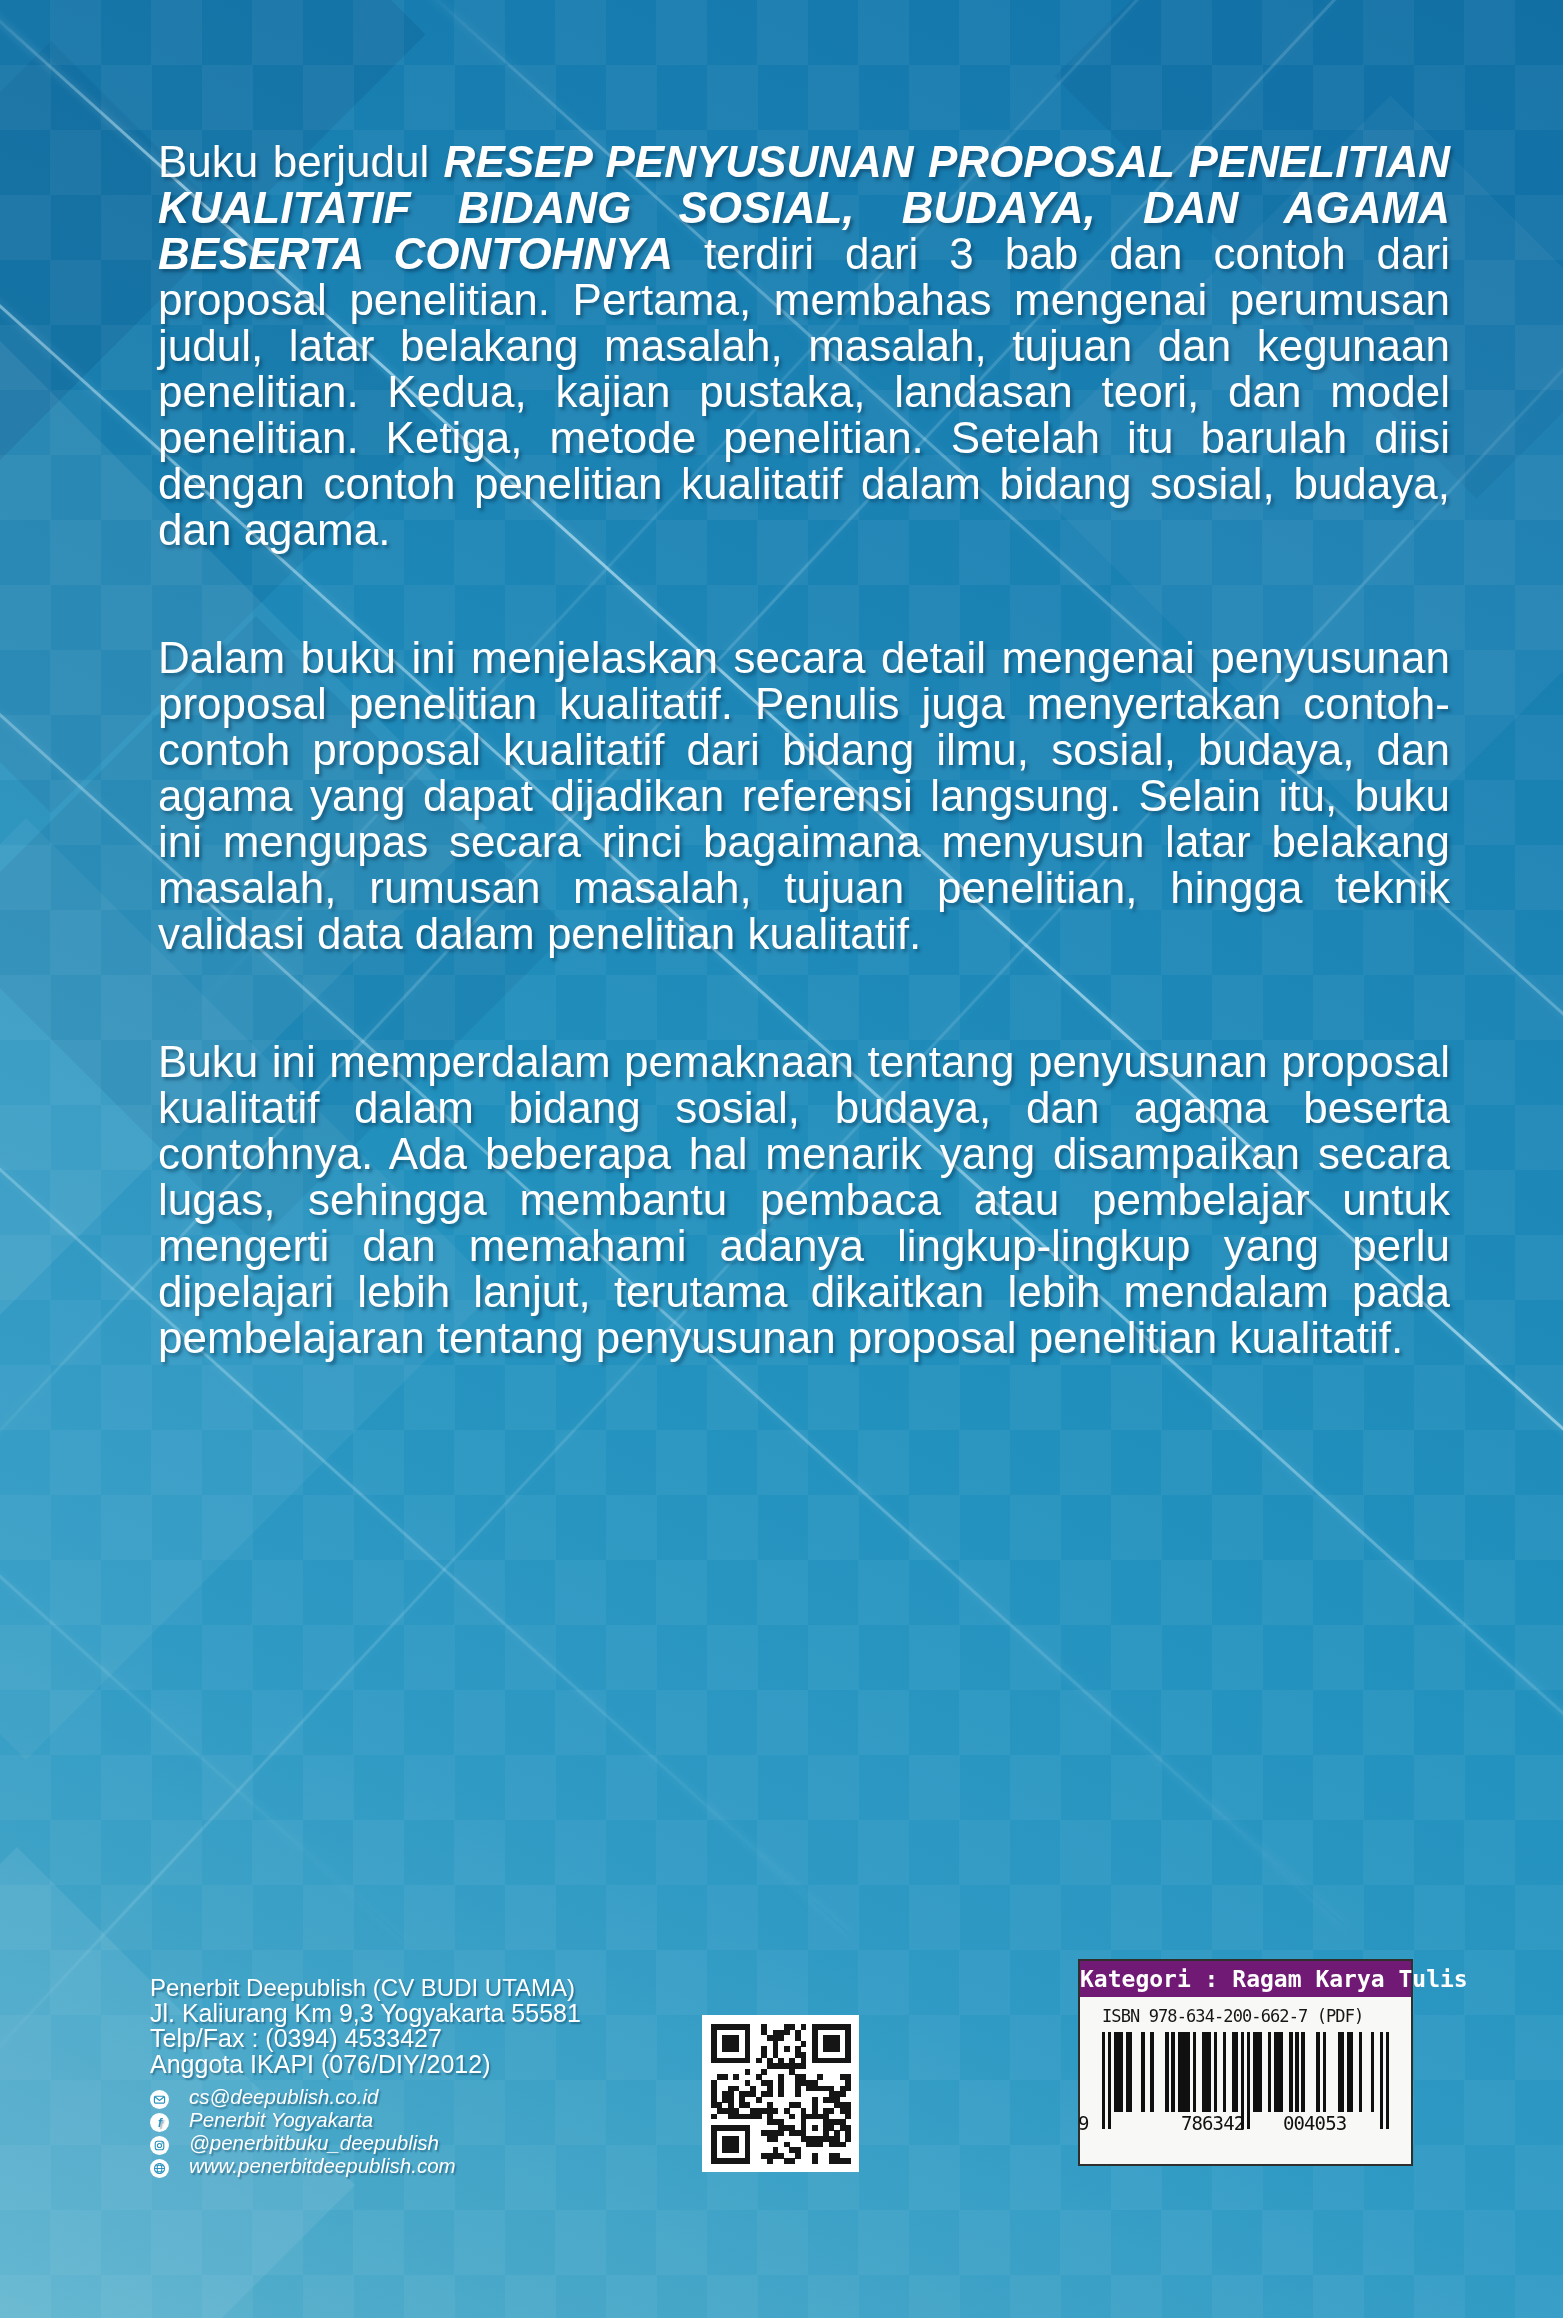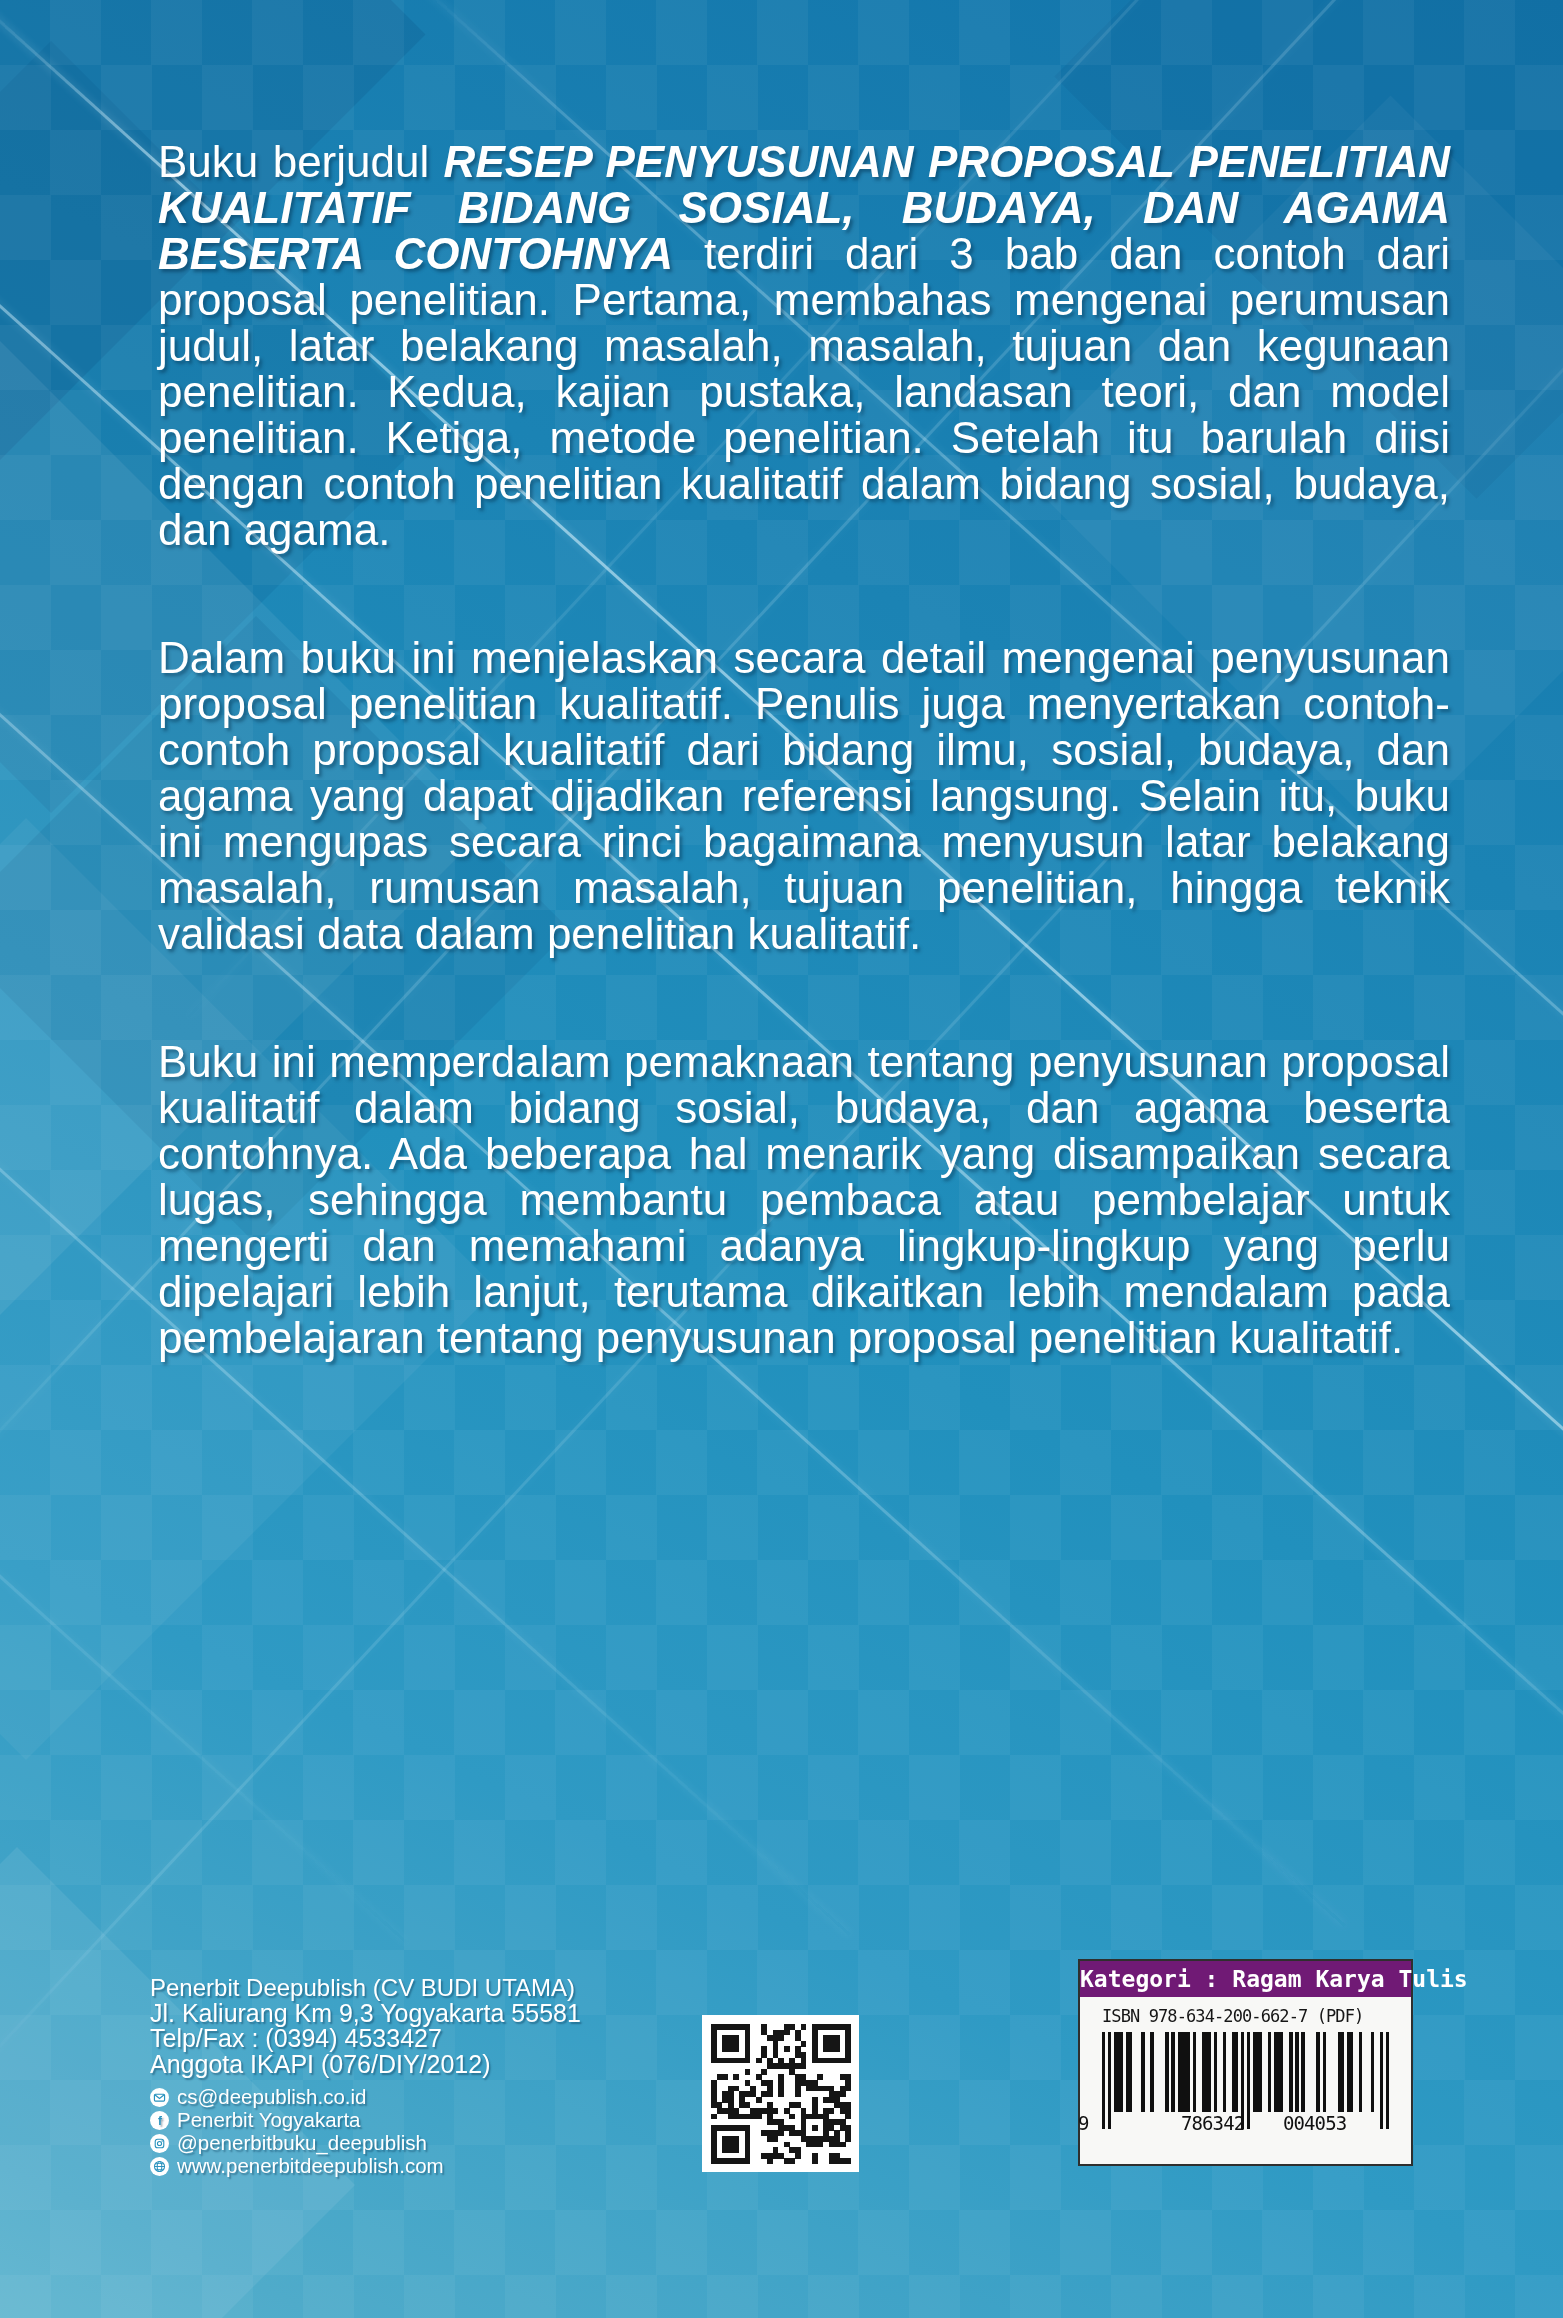--- a/index.html
+++ b/index.html
@@ -33,21 +33,21 @@
   }
   .about p{margin:0 0 82px 0;}
   .about .booktitle{font-weight:700;font-style:italic;}
   .publisher{
     position:absolute;left:150px;top:1975px;width:546px;
     color:#fff;text-shadow:1.7px 1.7px 1.7px rgba(0,42,72,.4);
   }
   .pub-name{font-size:24px;font-weight:400;line-height:25.6px;}
   .pub-line{font-size:25px;line-height:25.6px;}
   .contacts{list-style:none;margin:8.5px 0 0 0;padding:0;}
-  .contacts li{display:flex;align-items:center;gap:8px;height:23px;font-size:20.5px;}
+  .contacts li{display:flex;align-items:flex-end;gap:20px;height:23px;font-size:20.5px;font-style:italic;}
   .cicon{width:19px;height:19px;flex:0 0 19px;display:inline-block;}
   .cicon svg{display:block;width:19px;height:19px;}
   .qr{
     position:absolute;left:702px;top:2015px;
     width:140px;height:140px;background:#fff;padding:8.5px;
   }
   .qr svg{display:block;width:140px;height:140px;}
   .barcode-box{
     position:absolute;left:1078px;top:1959px;width:331px;height:203px;
     background:#f8f8f6;border:2.6px solid #2f2f2e;box-sizing:content-box;

